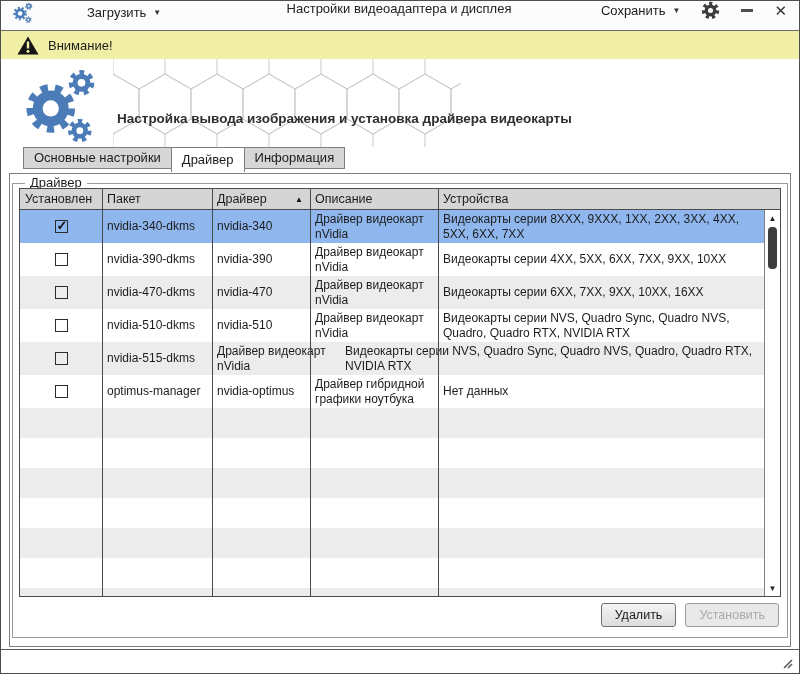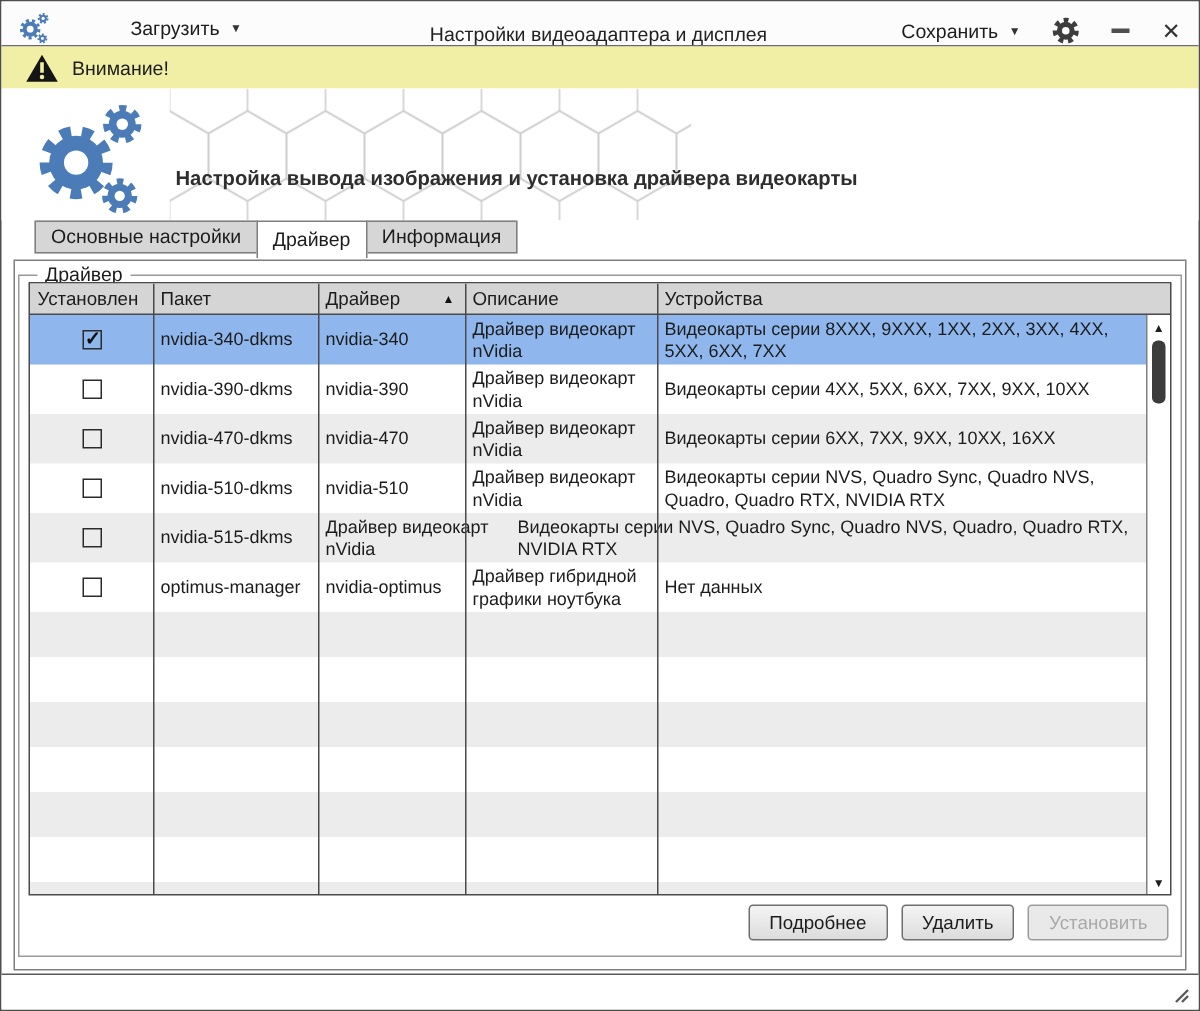--- a/index.html
+++ b/index.html
@@ -3,21 +3,21 @@
 <meta charset="utf-8">
 <style>
   * { margin:0; padding:0; box-sizing:border-box; }
   html,body { width:800px; height:674px; overflow:hidden; }
   body { font-family:"Liberation Sans", sans-serif; color:#1c1c1c; background:#fff; }
 
   .window { width:800px; height:674px; border:1px solid #4e4e4e; background:#fff;
             display:flex; flex-direction:column; }
 
   
-  .titlebar { flex:0 0 30px; display:flex; align-items:flex-end; background:#fcfcfc;
+  .titlebar { flex:0 0 30px; display:flex; align-items:flex-start; background:#fcfcfc;
               border-bottom:1px solid #6a6a6a; padding:0 12px 0 10px; }
   .tb-left  { flex:1; display:flex; align-items:center; }
   .tb-right { flex:1; display:flex; align-items:center; justify-content:flex-end; gap:21px; }
   .tb-title { font-size:13px; color:#222; white-space:nowrap; }
   .tool-btn { display:flex; align-items:center; gap:7px; background:none; border:none;
               font:13px "Liberation Sans",sans-serif; color:#1c1c1c; cursor:pointer; }
   .load-btn { margin-left:52px; }
   .arrow-down { font-size:8px; color:#333; }
   .icon-btn { background:none; border:none; cursor:pointer; display:flex; align-items:center; }
   .minimize-dash { width:12px; height:3px; background:#4e4e4e; display:inline-block; }
@@ -282,21 +282,20 @@
         <div class="vline vl4"></div>
 
         <div class="scrollbar">
           <div class="sb-arrow sb-up">▲</div>
           <div class="sb-thumb"></div>
           <div class="sb-arrow sb-down">▼</div>
         </div>
       </div>
 
       <div class="buttons-row">
-        <button class="btn">Подробнее</button>
         <button class="btn">Удалить</button>
         <button class="btn disabled" disabled="">Установить</button>
       </div>
     </div>
   </div>
 
   <div class="statusbar">
     <svg class="resize-grip" width="16" height="14" viewBox="0 0 16 14">
       <path d="M6 13 L14 5 M10 13 L14 9" stroke="#5a5a5a" stroke-width="1.6" fill="none"></path>
     </svg>

